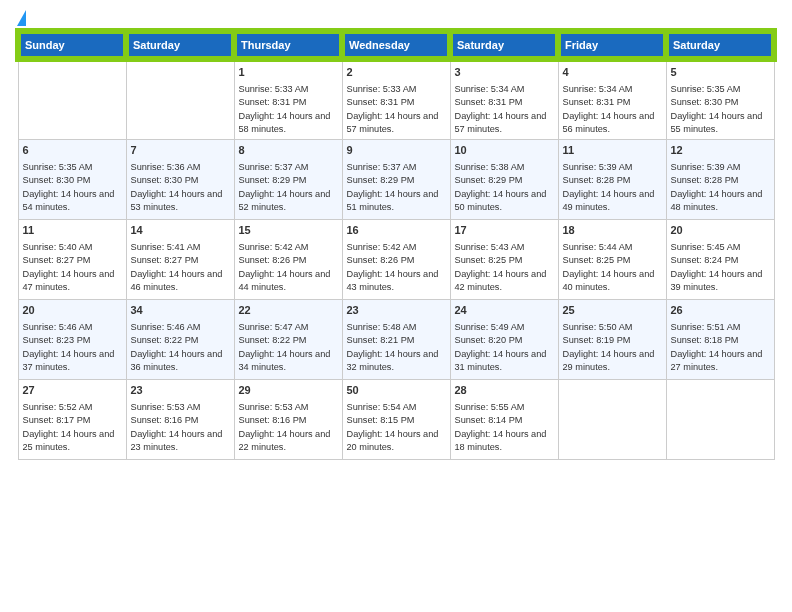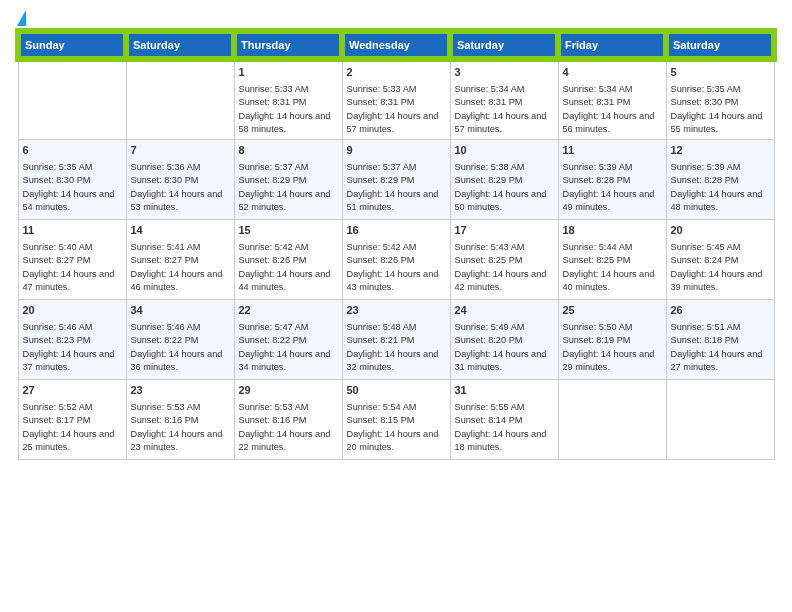--- a/index.html
+++ b/index.html
@@ -145,19 +145,19 @@
           <td><span class="day-num">23</span><span class="cell-content">Sunrise: 5:48 AM<br>Sunset: 8:21 PM<br>Daylight: 14 hours and 32 minutes.</span></td>
           <td><span class="day-num">24</span><span class="cell-content">Sunrise: 5:49 AM<br>Sunset: 8:20 PM<br>Daylight: 14 hours and 31 minutes.</span></td>
           <td><span class="day-num">25</span><span class="cell-content">Sunrise: 5:50 AM<br>Sunset: 8:19 PM<br>Daylight: 14 hours and 29 minutes.</span></td>
           <td><span class="day-num">26</span><span class="cell-content">Sunrise: 5:51 AM<br>Sunset: 8:18 PM<br>Daylight: 14 hours and 27 minutes.</span></td>
         </tr>
         <tr>
           <td><span class="day-num">27</span><span class="cell-content">Sunrise: 5:52 AM<br>Sunset: 8:17 PM<br>Daylight: 14 hours and 25 minutes.</span></td>
           <td><span class="day-num">23</span><span class="cell-content">Sunrise: 5:53 AM<br>Sunset: 8:16 PM<br>Daylight: 14 hours and 23 minutes.</span></td>
           <td><span class="day-num">29</span><span class="cell-content">Sunrise: 5:53 AM<br>Sunset: 8:16 PM<br>Daylight: 14 hours and 22 minutes.</span></td>
           <td><span class="day-num">50</span><span class="cell-content">Sunrise: 5:54 AM<br>Sunset: 8:15 PM<br>Daylight: 14 hours and 20 minutes.</span></td>
-          <td><span class="day-num">31</span><span class="cell-content">Sunrise: 5:55 AM<br>Sunset: 8:14 PM<br>Daylight: 14 hours and 18 minutes.</span></td>
+          <td><span class="day-num">28</span><span class="cell-content">Sunrise: 5:55 AM<br>Sunset: 8:14 PM<br>Daylight: 14 hours and 18 minutes.</span></td>
           <td class="empty"></td>
           <td class="empty"></td>
         </tr>
       </tbody>
   </table>
 </div>
 
 </body></html>

